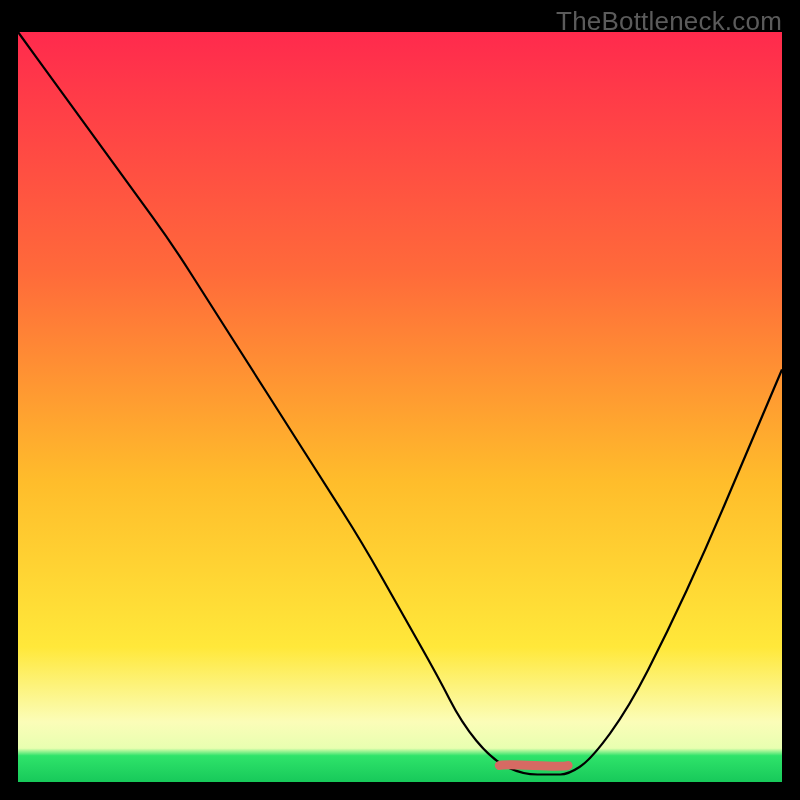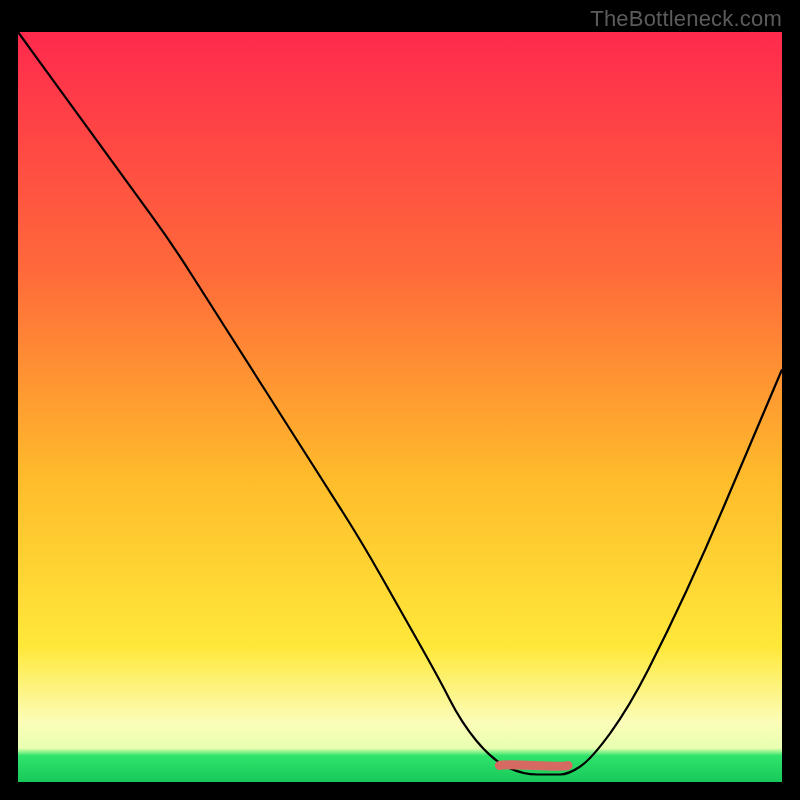--- a/index.html
+++ b/index.html
@@ -35,21 +35,21 @@
       var(--c-green) 96.5%,
       var(--c-green2) 100%
     );
     
   }
   .watermark {
     position: absolute;
     top: 6px;
     right: 18px;
     color: #5b5b5b;
-    font-size: 22px;
+    font-size: 26px;
     font-weight: 400;
     letter-spacing: 0.2px;
     user-select: none;
   }
   svg.curve {
     position: absolute;
     left: 0;
     top: 0;
     width: 100%;
     height: 100%;

